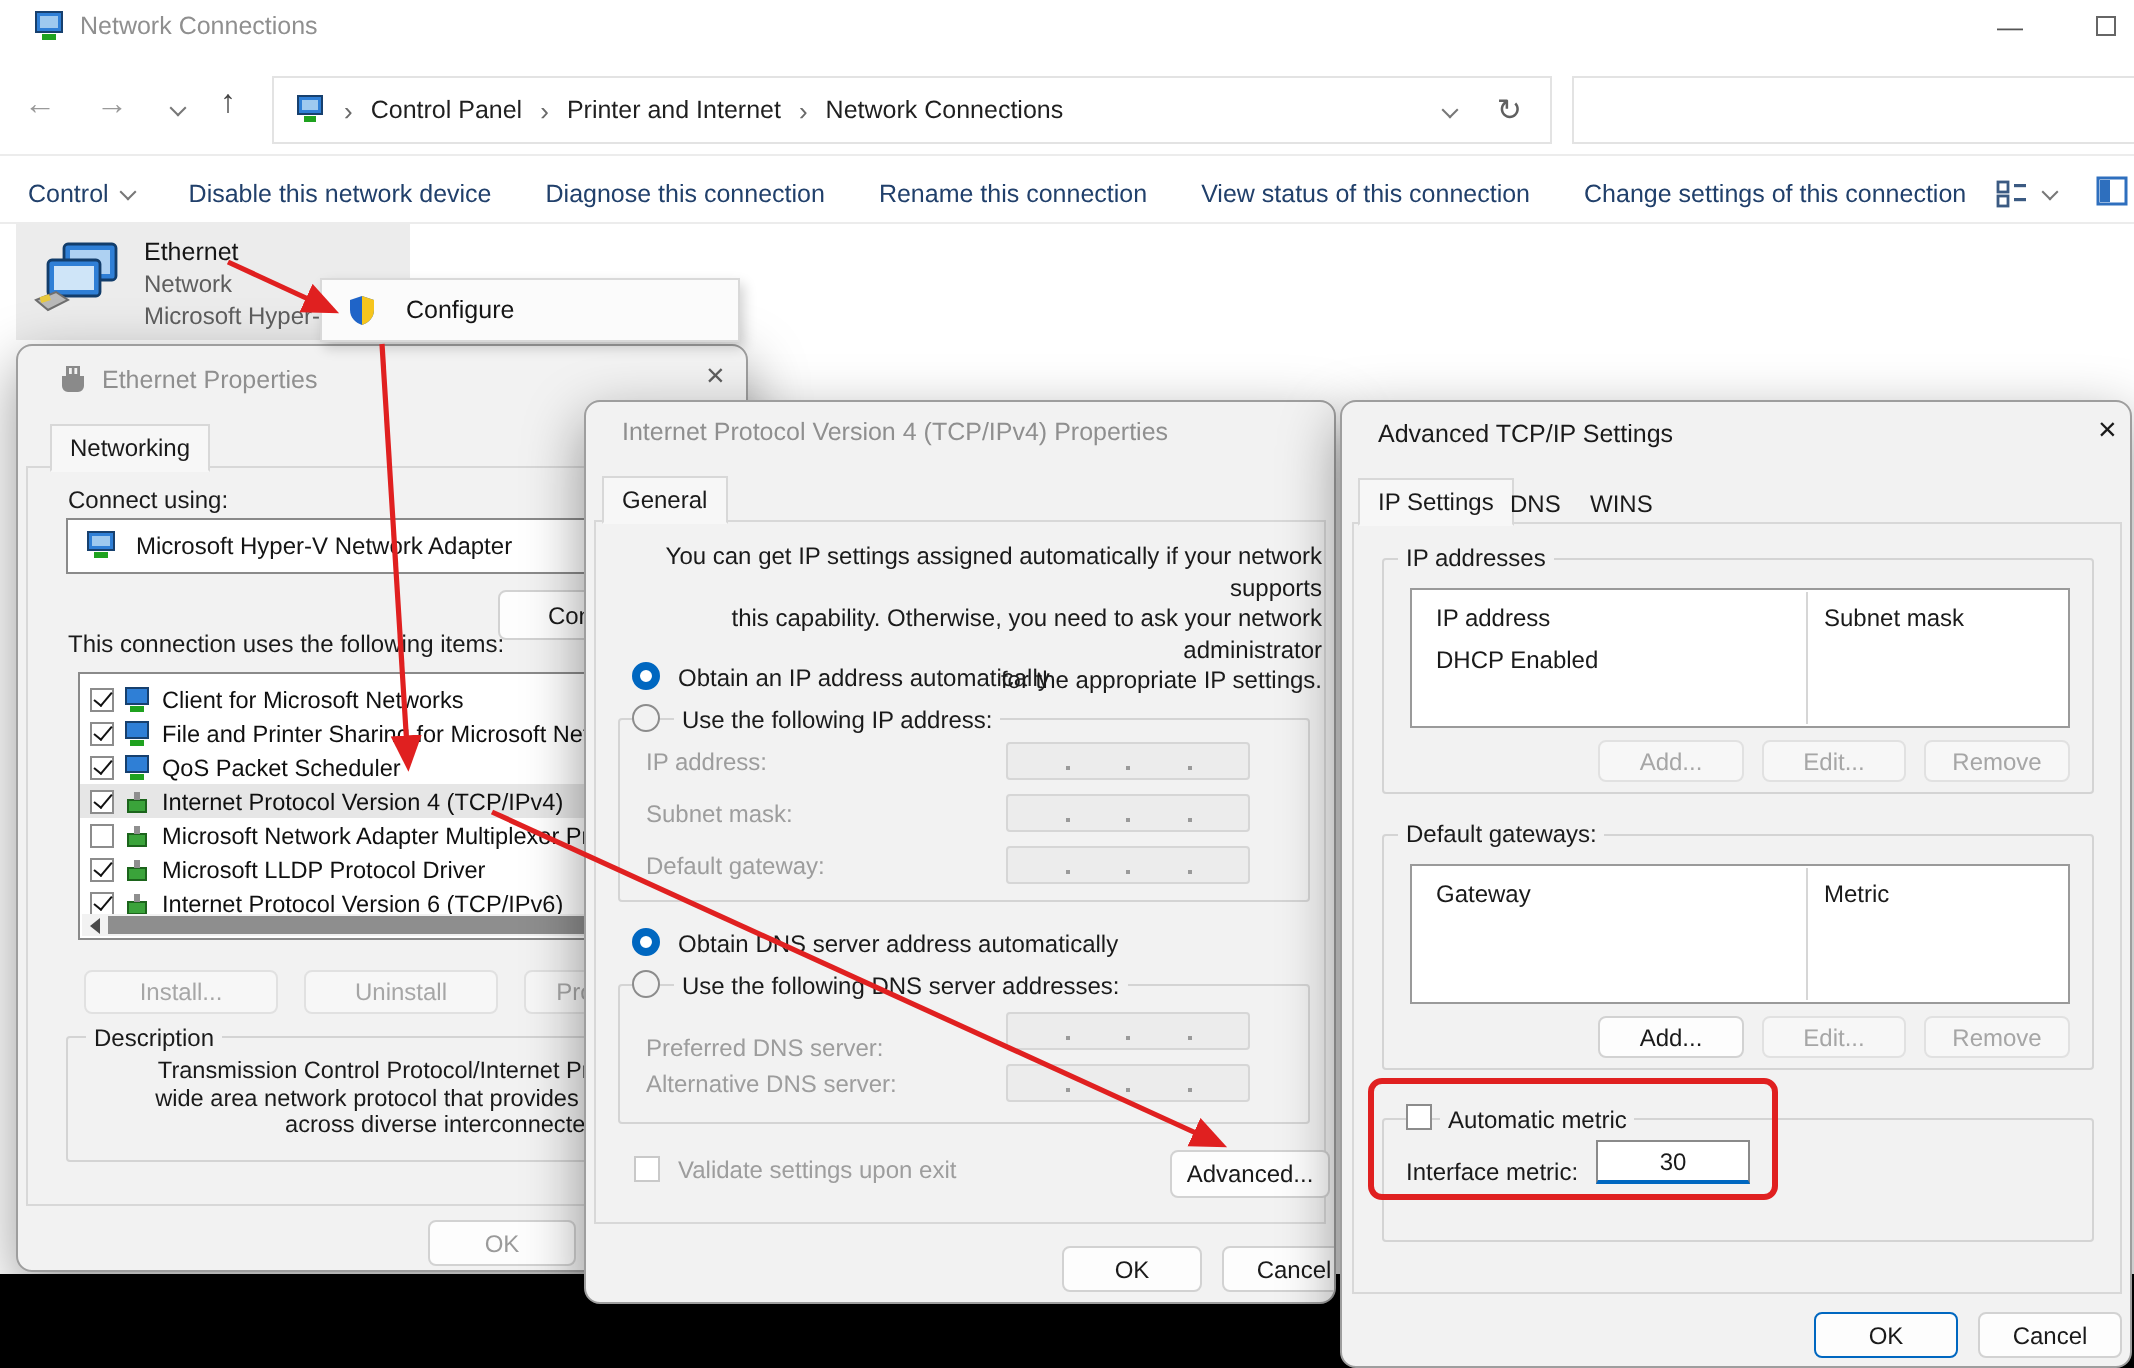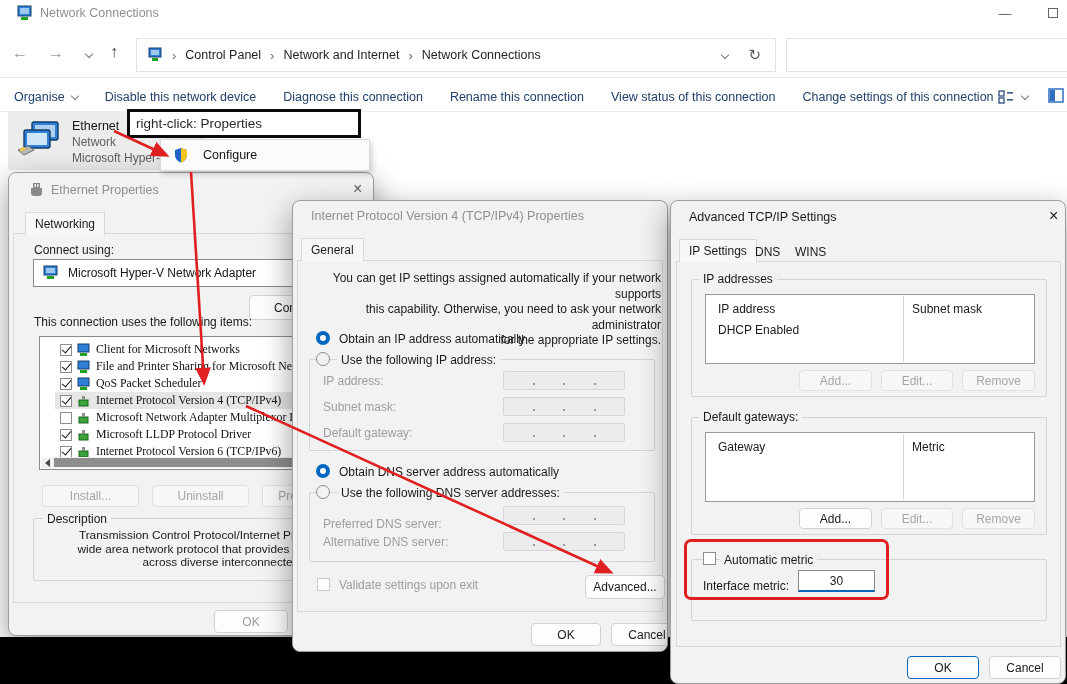--- a/index.html
+++ b/index.html
@@ -58,21 +58,21 @@
   .ipbox { position: absolute; background: #ececec; border: 1px solid #d6d6d6; border-radius: 2px;
            display: flex; justify-content: space-evenly; }
   .ipbox i { width: 2px; height: 2px; background: #9a9a9a; align-self: flex-end; margin-bottom: 4px; }
   .wtable { position: absolute; background: #fff; border: 1px solid #9a9a9a; }
   .vsep { position: absolute; top: 1px; bottom: 1px; width: 1px; background: #d6d6d6; }
   .thead { position: absolute; font-size: 12px; color: #1a1a1a; white-space: nowrap; }
 
   
   #eth-list { position: absolute; left: 30px; top: 335px; width: 316px; height: 134px; background: #fff;
               border: 1px solid #8a8a8a; overflow: hidden; }
-  .lrow { position: absolute; left: 15px; width: 100%; height: 17px; display: flex; align-items: center; font-family: Liberation Serif, serif; }
+  .lrow { position: absolute; left: 0; width: 100%; height: 17px; display: flex; align-items: center; }
   .lrow.hl { background: #e6e6e6; }
   .lrow .cb { position: relative; width: 12px; height: 12px; border: 1px solid #8c8c8c; background: #fff; margin-left: 5px; flex: none; }
   .lrow .cb.checked::after { content: ""; position: absolute; left: 2.6px; top: -0.5px; width: 4px; height: 8px;
                              border: solid #111; border-width: 0 1.5px 1.5px 0; transform: rotate(40deg); }
   .licon { width: 14px; height: 13px; margin-left: 5px; flex: none; }
   .llabel { font-size: 11.8px; color: #101010; margin-left: 5px; white-space: nowrap; }
   #eth-hscroll { position: absolute; left: 1px; bottom: 1px; width: 314px; height: 11px; background: #f2f2f2; display: flex; align-items: center; }
   .harrow { width: 0; height: 0; border-top: 4px solid transparent; border-bottom: 4px solid transparent;
             border-right: 5px solid #4a4a4a; margin: 0 4px; }
   .hthumb { height: 9px; width: 278px; background: #8e8e8e; }
@@ -116,33 +116,33 @@
 
     <div class="addrbar" style="left:136px;top:38px;width:640px;height:34px">
       <svg style="margin-left:10px" width="16" height="16">
         <rect x="2" y="1" width="12" height="9" fill="#2f7fd6" stroke="#17406e" stroke-width="1"></rect>
         <rect x="4" y="3" width="8" height="5" fill="#9ec9ef"></rect>
         <rect x="5" y="11" width="6" height="3" fill="#1fa21f"></rect>
       </svg>
       <span class="crumbsep">›</span>
       <span class="crumb">Control Panel</span>
       <span class="crumbsep">›</span>
-      <span class="crumb">Network and Internet</span>
+      <span class="crumb">Printer and Internet</span>
       <span class="crumbsep">›</span>
       <span class="crumb">Network Connections</span>
       <span class="chev" style="margin-left:auto"></span>
       <span style="font-size:15px;color:#5f5f5f;margin:0 14px 0 20px">↻</span>
     </div>
     <div class="addrbar" style="left:786px;top:38px;width:290px;height:34px">
       <input style="border: none; outline: none; width: 100%; height: 100%; font-size: 12px; padding: 0px 8px;">
     </div>
 
     <div class="abs" style="left:14px;top:90px;display:flex;gap:27px;align-items:center">
       <span style="display:flex;align-items:center;gap:7px">
-        <span class="toolbar-item">Organise</span>
+        <span class="toolbar-item">Control</span>
         <span class="chev" style="margin-top:-3px"></span>
       </span>
       <span class="toolbar-item">Disable this network device</span>
       <span class="toolbar-item">Diagnose this connection</span>
       <span class="toolbar-item">Rename this connection</span>
       <span class="toolbar-item">View status of this connection</span>
       <span class="toolbar-item">Change settings of this connection</span>
     </div>
     <div class="abs" style="left:998px;top:90px;display:flex;align-items:center;gap:8px">
       <svg width="16" height="14">
@@ -168,23 +168,20 @@
         <rect x="11" y="13" width="20" height="12" fill="#cfe5f8"></rect>
         <path d="M2 30 l10 -4 6 4 -10 5 z" fill="#b9b9b9" stroke="#6f6f6f" stroke-width="1"></path>
         <rect x="4" y="28" width="5" height="3" fill="#e8c93e" transform="rotate(-18 6 29)"></rect>
       </svg>
       <span class="abs tile-name" style="left:64px;top:7px">Ethernet</span>
       <span class="abs tile-sub" style="left:64px;top:23px">Network</span>
       <span class="abs tile-sub" style="left:64px;top:39px">Microsoft Hyper-V</span>
     </div>
   </div>
 
-  <div id="note-box">
-    <span>right-click: Properties</span>
-  </div>
 
   <div id="ctx-menu">
     <svg style="margin-left:12px" width="16" height="16">
       <path d="M8 1 L14 3 V8 C14 12 11 14.5 8 15.5 C5 14.5 2 12 2 8 V3 Z" fill="#1f64c8"></path>
       <path d="M8 1 L14 3 V8 C14 12 11 14.5 8 15.5 L8 1 Z" fill="#f6c51d"></path>
     </svg>
     <span style="font-size:12.5px;color:#151515;margin-left:14px">Configure</span>
   </div>
 
   <div class="dialog" style="left:8px;top:172px;width:366px;height:464px;z-index:40">

